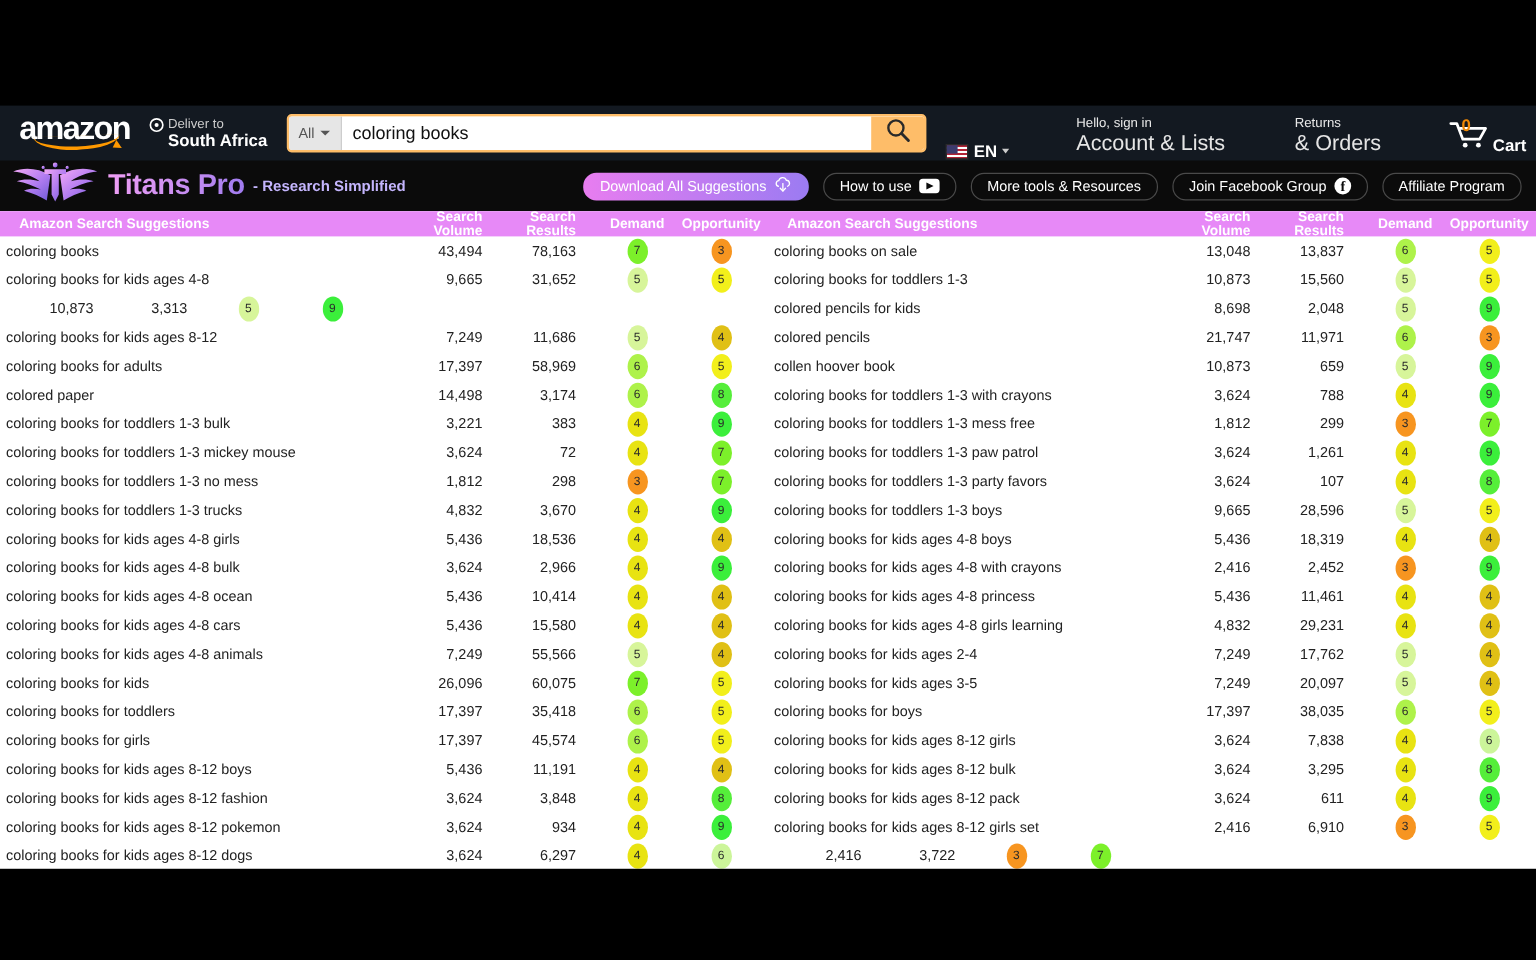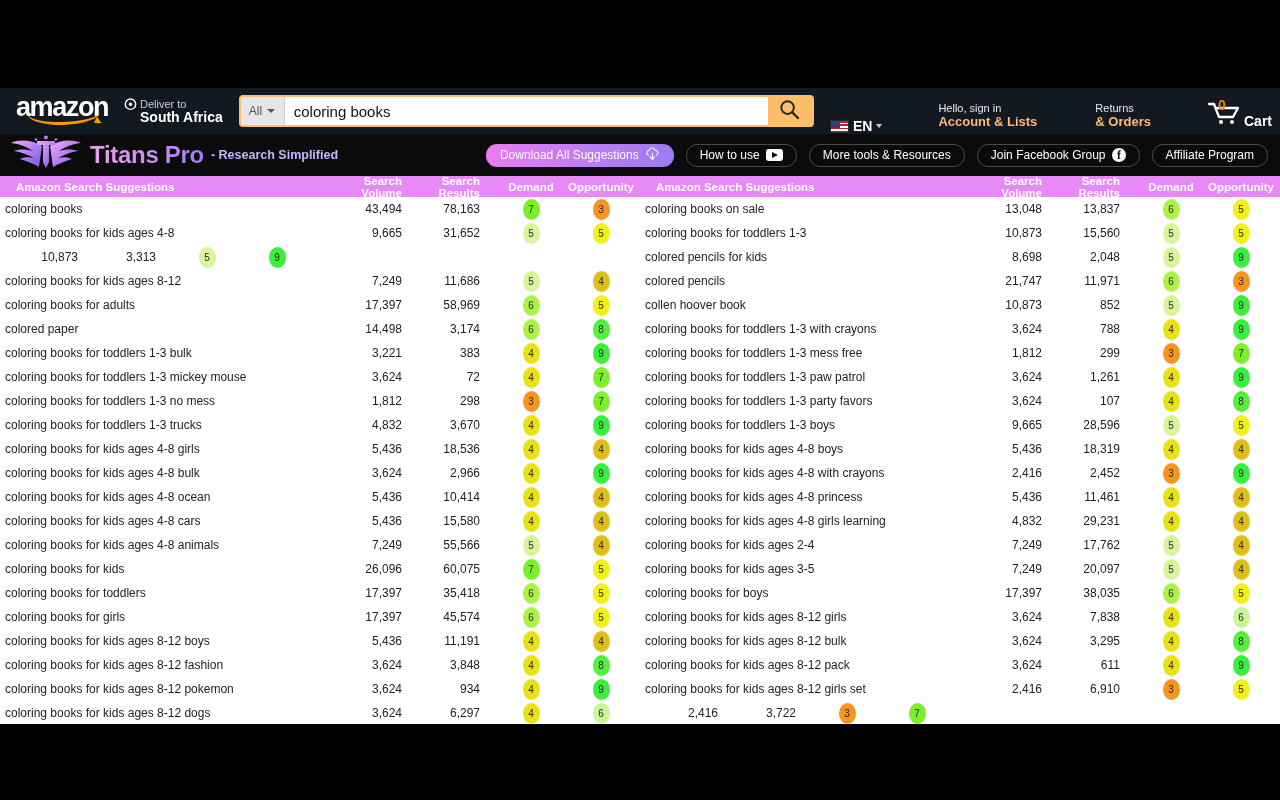--- a/index.html
+++ b/index.html
@@ -60,21 +60,21 @@
     font-family:"Liberation Sans", sans-serif; background:#fff;
   }
   .search-btn {
     width:44px; background:#febd69; display:flex; align-items:center; justify-content:center;
     cursor:pointer;
   }
 
   .nav-right { display:flex; align-items:flex-end; color:#fff; height:100%;gap:42px; }
   .nav-cell { padding:4px 8px; line-height:1.15; white-space:nowrap; }
   .nav-cell .l1 { font-size:11px; color:#e9e9e9;margin-top:12px; }
-  .nav-cell .l2 { font-size:13px; font-weight:700; color:#fdba74; }
+  .nav-cell .l2 { font-size:18px; font-weight:400; color:#e5e5e5; }
   .flag {
     width:19px; height:13px; display:inline-block; vertical-align:middle;
     background:
       linear-gradient(#b22234 0 15.4%, #fff 15.4% 30.8%, #b22234 30.8% 46.2%,
                       #fff 46.2% 61.5%, #b22234 61.5% 76.9%, #fff 76.9% 92.3%, #b22234 92.3% 100%);
     position:relative; border:1px solid #2a2a2a;
   }
   .flag:before { content:""; position:absolute; left:0; top:0; width:9px; height:7px; background:#3c3b6e; }
   .lang { display:flex; align-items:center; gap:4px; font-size:14px; font-weight:700; padding:0 6px; }
   .caret-sm { border-left:3.5px solid transparent; border-right:3.5px solid transparent;
@@ -566,21 +566,21 @@
           <div class="c-dem">
             <div class="pill" style="background: rgb(174, 242, 74);">6</div>
           </div>
           <div class="c-opp">
             <div class="pill" style="background: rgb(247, 149, 32);">3</div>
           </div>
         </div>
         <div class="trow">
           <div class="c-term">collen hoover book</div>
           <div class="c-vol">10,873</div>
-          <div class="c-res">852</div>
+          <div class="c-res">659</div>
           <div class="c-dem">
             <div class="pill" style="background: rgb(215, 245, 154);">5</div>
           </div>
           <div class="c-opp">
             <div class="pill" style="background: rgb(59, 239, 59);">9</div>
           </div>
         </div>
         <div class="trow">
           <div class="c-term">coloring books for toddlers 1-3 with crayons</div>
           <div class="c-vol">3,624</div>

